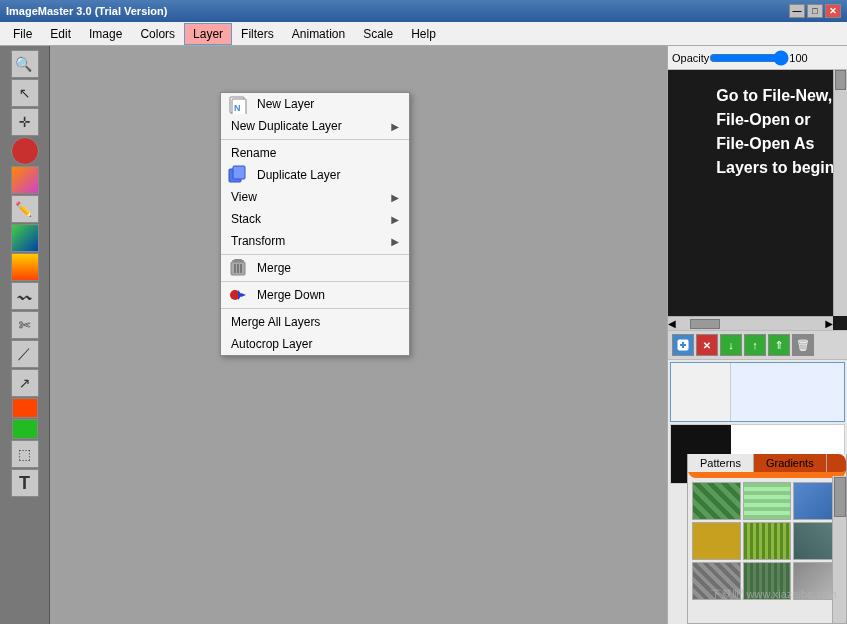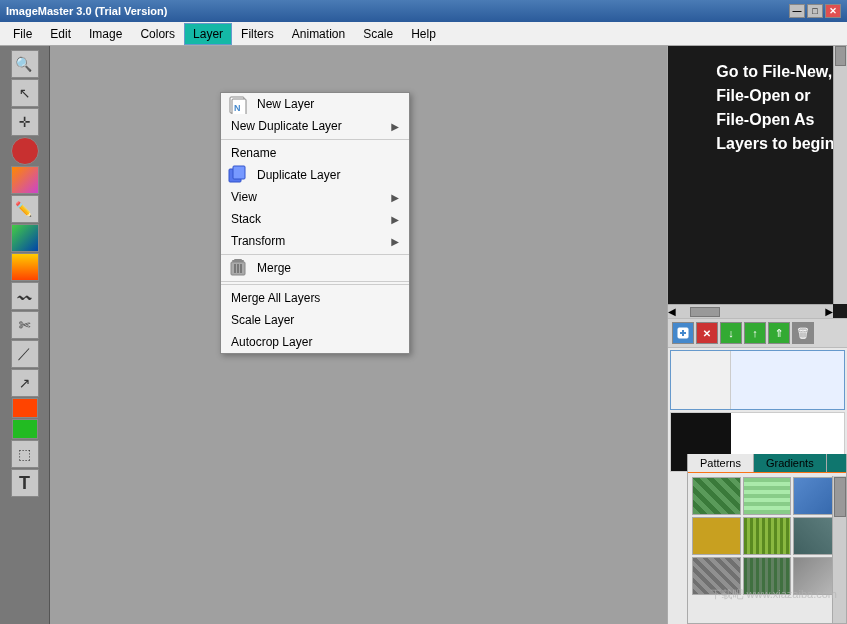--- a/index.html
+++ b/index.html
@@ -24,21 +24,21 @@
     
     #menu-bar {
       display: flex; align-items: center;
       background: #f0f0f0; height: 24px;
       border-bottom: 1px solid #aaa; padding: 0 4px;
     }
     .menu-item {
       padding: 2px 8px; cursor: pointer; font-size: 12px; height: 22px;
       display: flex; align-items: center; border: 1px solid transparent;
     }
-    .menu-item.active { background: #14b8a6; border-color: #6699cc; }
+    .menu-item.active { background: #fca5a5; border-color: #6699cc; }
 
     
     #main-layout {
       display: flex; height: calc(624px - 46px);
     }
 
     
     #left-toolbar {
       width: 50px; background: #787878;
       display: flex; flex-direction: column; align-items: center;
@@ -152,21 +152,21 @@
     }
     .layer-black-thumb { background: #111; width: 60px; }
 
     
     #patterns-panel {
       position: absolute; right: 0; bottom: 0;
       width: 160px; height: 170px; background: #e8e8e8;
       border: 1px solid #aaa; border-top: none;
     }
     #patterns-tabs {
-      display: flex; background: #0f766e; border-bottom: 1px solid #f97316;
+      display: flex; background: #c2410c; border-bottom: 6px solid #f97316; border-radius: 8px;
     }
     .ptab {
       padding: 3px 12px; font-size: 11px; cursor: pointer;
       border-right: 1px solid #aaa;
     }
     .ptab.active { background: #e8e8e8; }
     #patterns-grid {
       display: grid; grid-template-columns: repeat(3, 1fr);
       gap: 2px; padding: 4px; height: calc(100% - 24px - 20px); overflow: hidden;
     }
@@ -298,35 +298,47 @@
             <rect x="3" y="4" width="14" height="13" rx="1" fill="#aaa" stroke="#888" stroke-width="1"></rect>
             <line x1="7" y1="6" x2="7" y2="15" stroke="#666" stroke-width="1.5"></line>
             <line x1="10" y1="6" x2="10" y2="15" stroke="#666" stroke-width="1.5"></line>
             <line x1="13" y1="6" x2="13" y2="15" stroke="#666" stroke-width="1.5"></line>
           </svg>
         </span>
         <span>Merge</span>
       </div>
       <div class="dd-separator"></div>
 
+      <div class="dd-item has-icon">
+        <span class="dd-icon">
+          <svg width="20" height="20" viewBox="0 0 20 20">
+            <circle cx="7" cy="10" r="5" fill="#cc2222"></circle>
+            <polygon points="10,5 14,10 10,15" fill="#2244cc"></polygon>
+            <polygon points="13,8 18,10 13,12" fill="#2244cc"></polygon>
+          </svg>
+        </span>
+        <span>Merge Down</span>
+      </div>
       <div class="dd-separator"></div>
       <div class="dd-item">
         <span>Merge All Layers</span>
       </div>
       <div class="dd-item">
-        <span>Scale Layer</span>
-      </div>
-      <div class="dd-item">
         <span>Autocrop Layer</span>
       </div>
     </div>
   </div>
 
   <div id="right-panel">
 
+    <div id="opacity-bar">
+      <span>Opacity</span>
+      <input type="range" min="0" max="100" value="100" style="width: 80px;">
+      <span>100</span>
+    </div>
 
     <div id="preview-area">
       <div id="preview-text">
         Go to File-New,<br>File-Open or<br>File-Open As<br>Layers to begin.
       </div>
 
       <div id="preview-scrollbar">
         <div id="preview-scrollbar-thumb"></div>
       </div>
 

